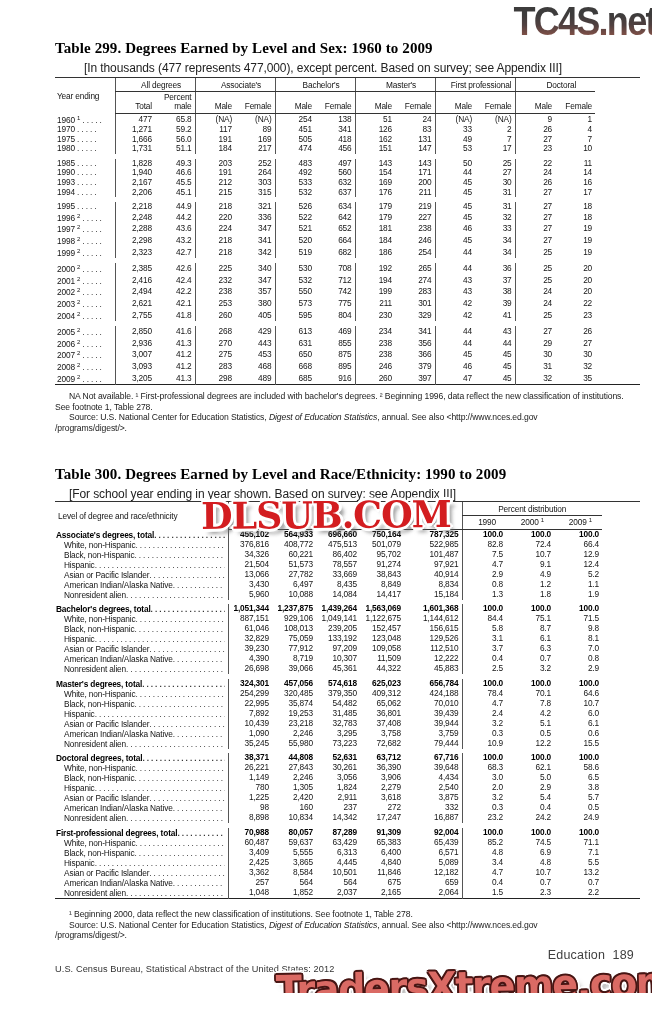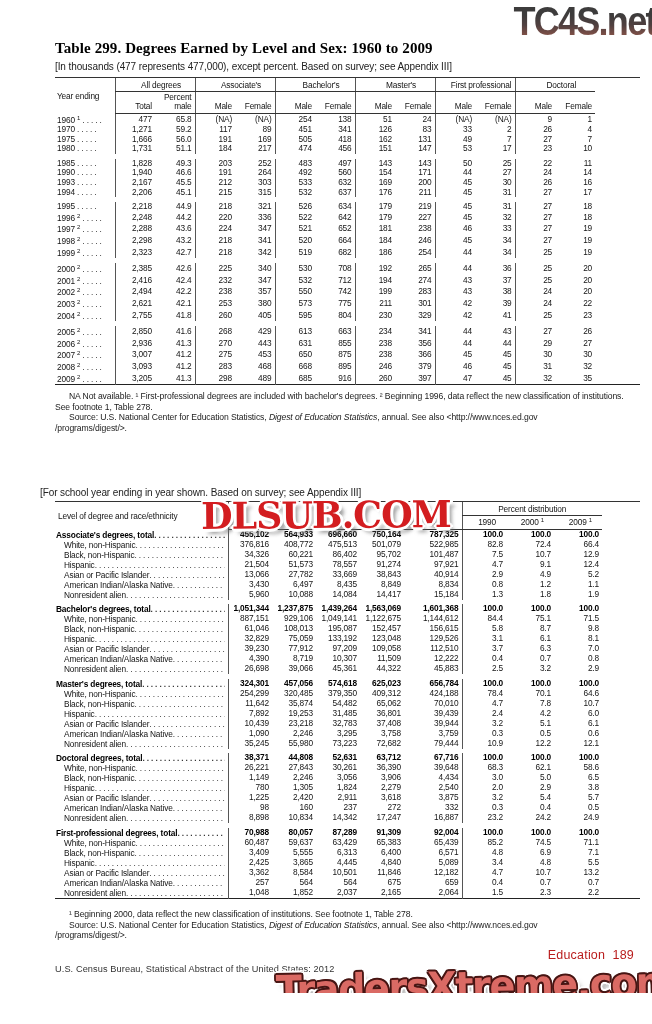--- a/index.html
+++ b/index.html
@@ -2,21 +2,21 @@
 <html><head>
 <meta charset="utf-8">
 <style>
   html,body{margin:0;padding:0;background:#fff;}
   .page{position:relative;width:652px;height:993px;background:#fff;overflow:hidden;
         font-family:"Liberation Sans",sans-serif;color:#161616;}
   .abs{position:absolute;}
   
   .tbl-title{font-family:"Liberation Serif",serif;font-weight:bold;font-size:15px;
              letter-spacing:.1px;color:#000;white-space:nowrap;}
-  .bracket-note{font-size:10px;color:#222;letter-spacing:-.1px;}
+  .bracket-note{font-size:12px;color:#222;letter-spacing:-.1px;margin-left:29px;}
   
   table{border-collapse:collapse;table-layout:fixed;width:585px;}
   th,td{font-size:8.3px;letter-spacing:-.15px;white-space:nowrap;padding:0 3px 0 0;
         font-weight:normal;color:#141414;}
   .t299{border-bottom:1.5px solid #222;}
   .t300{border-bottom:1.5px solid #222;}
   thead th{vertical-align:bottom;}
   .grp{text-align:center;border-bottom:1px solid #333;border-top:1px solid #333;
        padding:2px 2px 1px 14px;}
   .ylab{text-align:left;vertical-align:middle;padding-left:2px;border-top:1px solid #333;}
@@ -40,21 +40,21 @@
   
   .h300-top{border-top:1px solid #333;}
   .lab300{text-align:left;vertical-align:middle;padding-left:3px;border-top:1px solid #333;}
   .pdist{text-align:center;border-bottom:1px solid #333;border-top:1px solid #333;padding:2px 12px 1px;}
   .pyear{text-align:right;border-bottom:1px solid #333;padding:1px 10px 2px 0;}
   .hid{border-bottom:1px solid #333;}
   
   .fn{margin:0;font-size:8.6px;line-height:10.6px;text-indent:14px;letter-spacing:-.1px;color:#1b1b1b;}
   .fn .blk{display:block;text-indent:0;}
   
-  .edu{font-size:12.5px;color:#b91c1c;letter-spacing:.2px;}
+  .edu{font-size:12.5px;color:#404040;letter-spacing:.2px;}
   .bureau{font-size:9.2px;color:#333;letter-spacing:.1px;}
   
   .wm-top{top:0;right:-4px;font-size:41px;font-weight:bold;letter-spacing:-2px;
           font-family:"Liberation Sans",sans-serif;transform:scaleX(.88);transform-origin:right top;
           background:linear-gradient(180deg,#3d3c3c 35%,#504040 60%,#96584b 95%);
           -webkit-background-clip:text;background-clip:text;color:transparent;line-height:42px;}
   .wm-mid{left:180px;top:492px;width:292px;text-align:center;font-family:"DejaVu Serif",serif;
           font-weight:bold;font-size:37px;line-height:46px;color:#d31d20;letter-spacing:-1px;
           transform:scaleX(.98) rotate(-.5deg);transform-origin:center;
           text-shadow:-2px 0 0 #fff,2px 0 0 #fff,0 -2px 0 #fff,0 2px 0 #fff,
@@ -423,21 +423,21 @@
           <tr class="spacer ">
             <td colspan="14"></td>
           </tr>
           <tr>
             <td class="ylab-cell">2005&nbsp;<sup>2</sup><span class="dots"> . . . . .</span></td>
             <td class="num vl">2,850</td>
             <td class="num">41.6</td>
             <td class="num vl">268</td>
             <td class="num">429</td>
             <td class="num vl">613</td>
-            <td class="num">663</td>
+            <td class="num">469</td>
             <td class="num vl">234</td>
             <td class="num">341</td>
             <td class="num vl">44</td>
             <td class="num">43</td>
             <td class="num vl">27</td>
             <td class="num">26</td>
             <td></td>
           </tr>
           <tr>
             <td class="ylab-cell">2006&nbsp;<sup>2</sup><span class="dots"> . . . . .</span></td>
@@ -505,20 +505,21 @@
           </tr>
         </tbody>
     </table>
   </div>
 
   <div class="abs" style="left:55px;top:391px;width:585px;">
     <p class="fn">NA Not available. ¹ First-professional degrees are included with bachelor's degrees. ² Beginning 1996, data reflect the new classification of institutions. See footnote 1, Table 278.</p>
     <p class="fn"><span>Source: U.S. National Center for Education Statistics, </span><i>Digest of Education Statistics</i><span>, annual. See also &lt;http://www.nces.ed.gov</span><span class="blk">/programs/digest/&gt;.</span></p>
   </div>
 
+  <div class="abs tbl-title" style="left:55px;top:466px;">Table 300. Degrees Earned by Level and Race/Ethnicity: 1990 to 2009</div>
   <div class="abs bracket-note" style="left:40px;top:487px;">[For school year ending in year shown. Based on survey; see Appendix III]</div>
 
   <div class="abs" style="left:55px;top:501px;">
     <table class="t300">
       <colgroup>
         <col style="width:173px">
           <col style="width:44px">
           <col style="width:44px">
           <col style="width:44px">
         <col style="width:44px">
@@ -704,21 +705,21 @@
           </tr>
           <tr>
             <td class="lab ind">
               <div class="in">
                 <span>Black, non-Hispanic</span>
                 <span class="dots"></span>
               </div>
             </td>
             <td class="num vl">61,046</td>
             <td class="num">108,013</td>
-            <td class="num">195,087</td>
+            <td class="num">239,205</td>
             <td class="num">152,457</td>
             <td class="num">156,615</td>
             <td class="num vl">5.8</td>
             <td class="num">8.7</td>
             <td class="num">9.8</td>
             <td></td>
           </tr>
           <tr>
             <td class="lab ind">
               <div class="in">
@@ -824,21 +825,21 @@
             <td class="num">64.6</td>
             <td></td>
           </tr>
           <tr>
             <td class="lab ind">
               <div class="in">
                 <span>Black, non-Hispanic</span>
                 <span class="dots"></span>
               </div>
             </td>
-            <td class="num vl">11,642</td>
+            <td class="num vl">22,995</td>
             <td class="num">35,874</td>
             <td class="num">54,482</td>
             <td class="num">65,062</td>
             <td class="num">70,010</td>
             <td class="num vl">4.7</td>
             <td class="num">7.8</td>
             <td class="num">10.7</td>
             <td></td>
           </tr>
           <tr>
@@ -899,21 +900,21 @@
                 <span class="dots"></span>
               </div>
             </td>
             <td class="num vl">35,245</td>
             <td class="num">55,980</td>
             <td class="num">73,223</td>
             <td class="num">72,682</td>
             <td class="num">79,444</td>
             <td class="num vl">10.9</td>
             <td class="num">12.2</td>
-            <td class="num">12.1</td>
+            <td class="num">15.5</td>
             <td></td>
           </tr>
           <tr class="spacer sp4">
             <td colspan="10"></td>
           </tr>
           <tr class="sec">
             <td class="lab">
               <div class="in">
                 <span>Doctoral degrees, total</span>
                 <span class="dots"></span>

